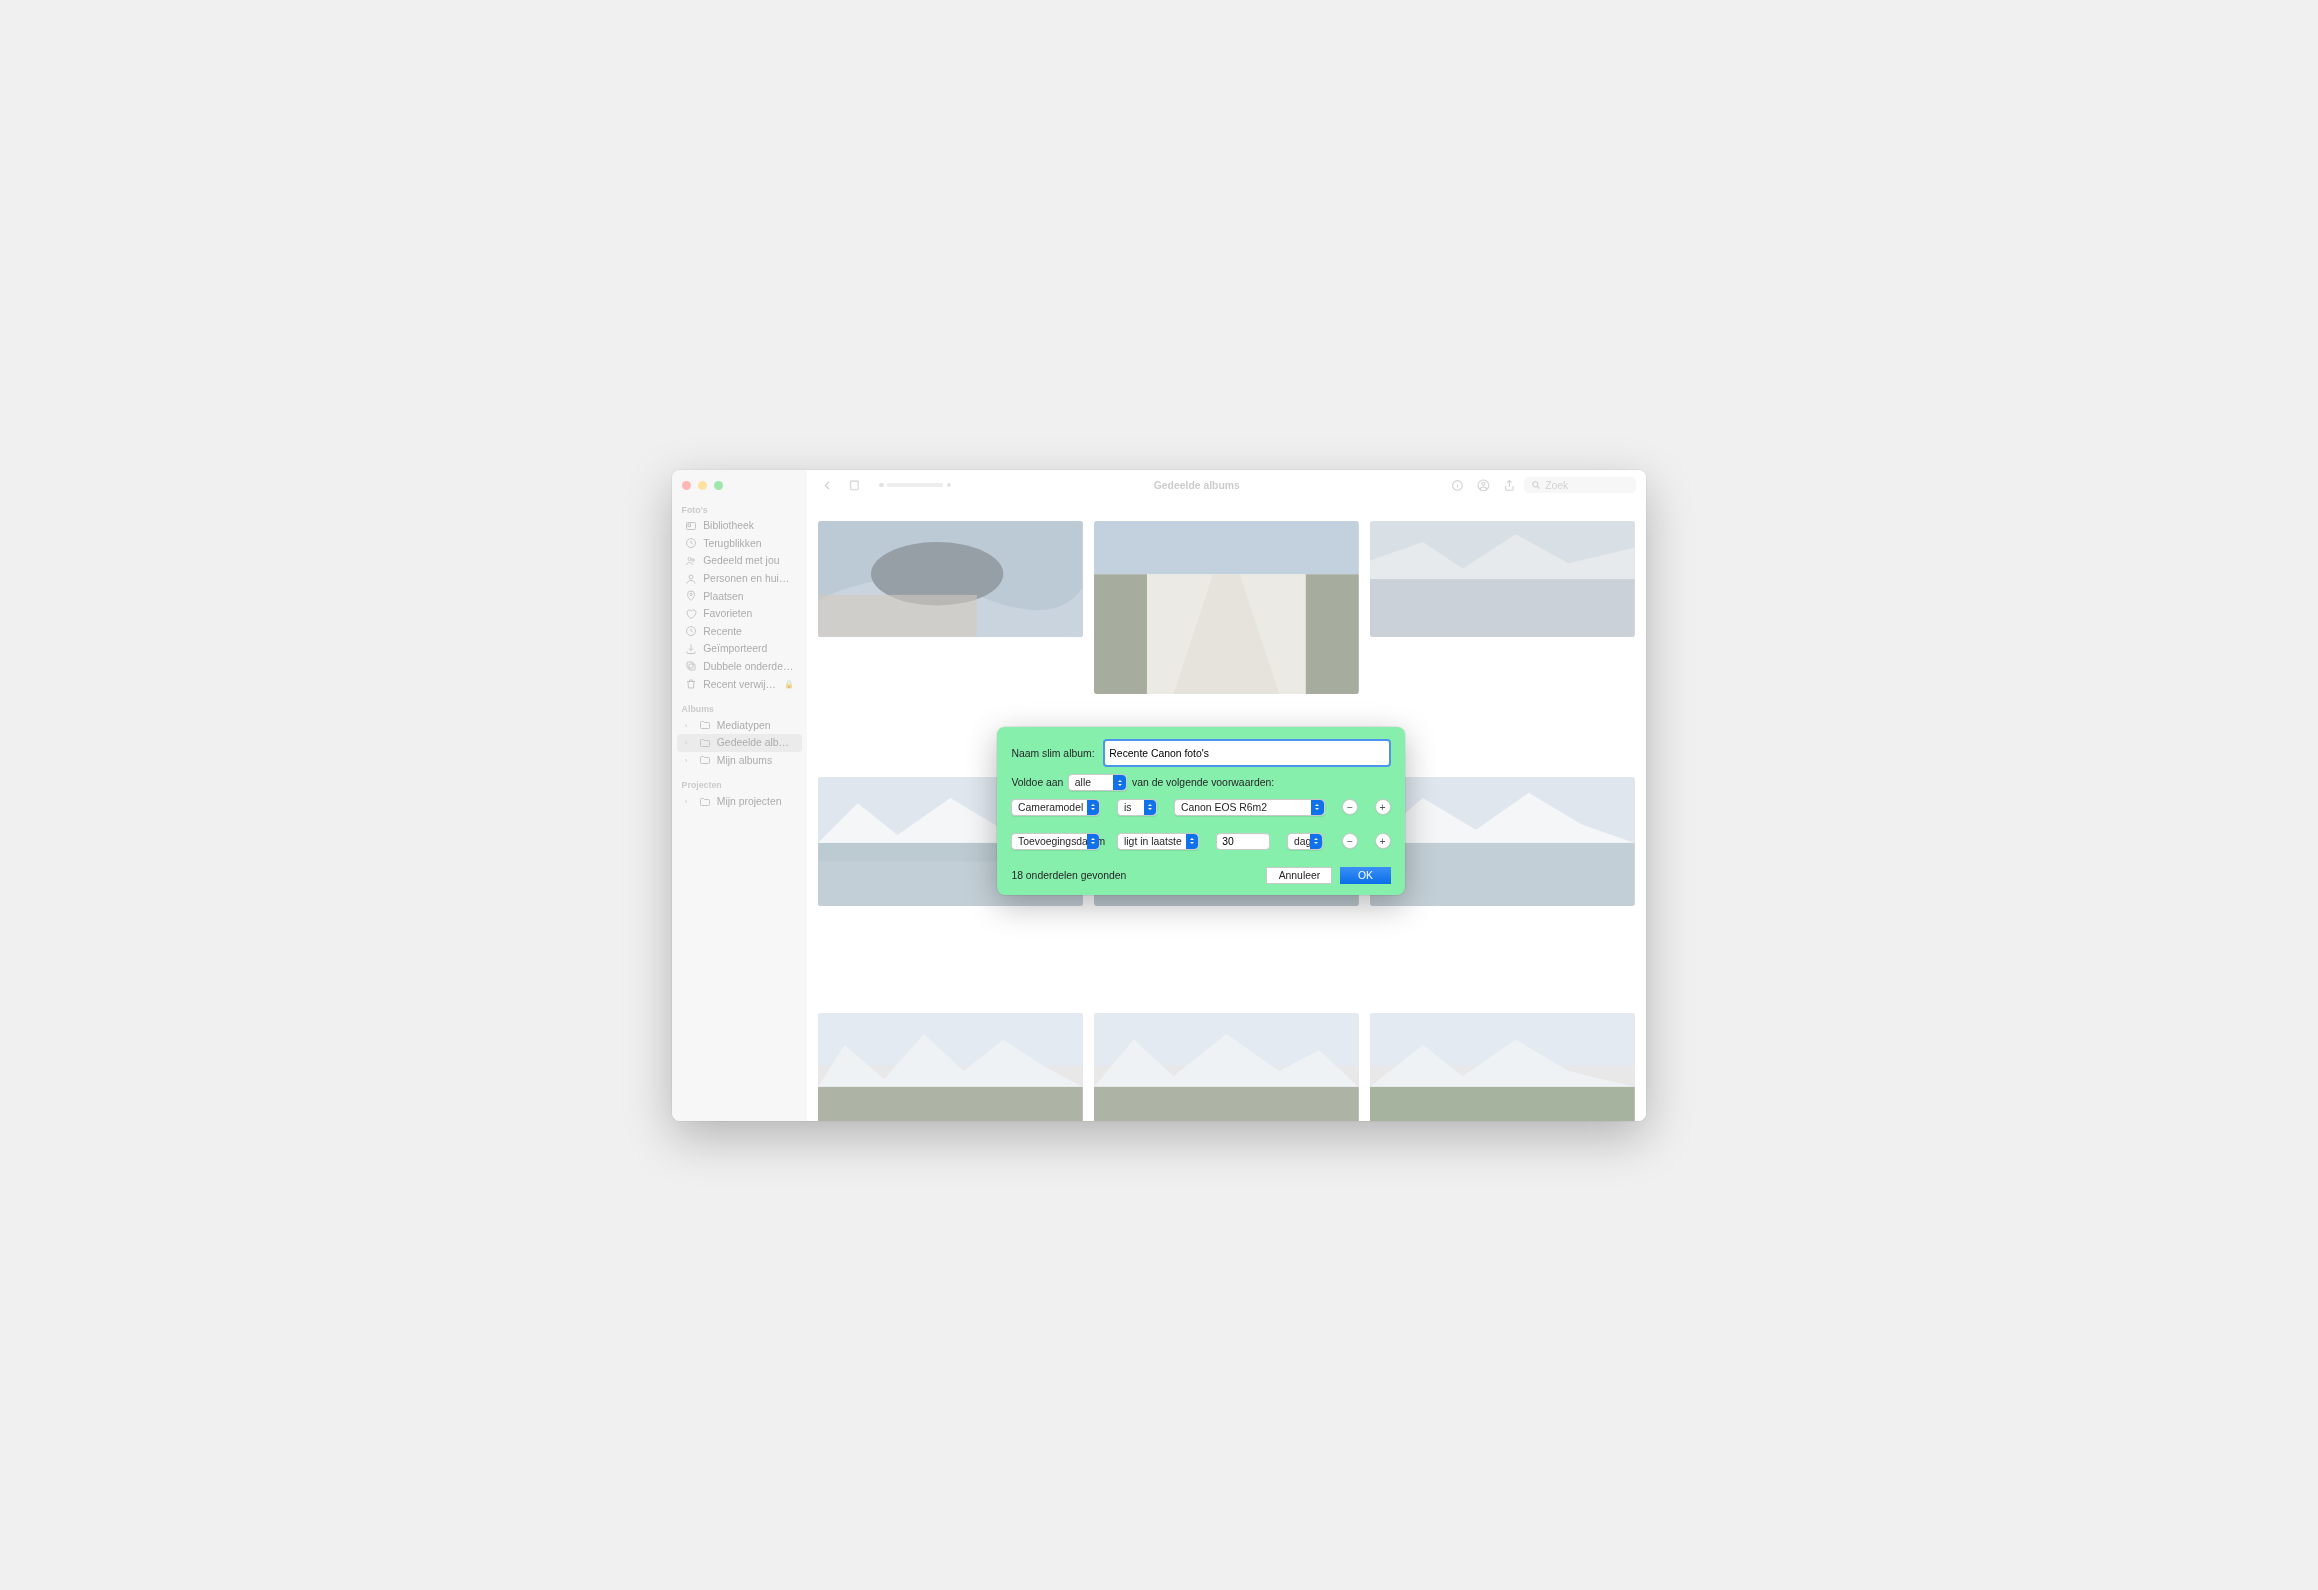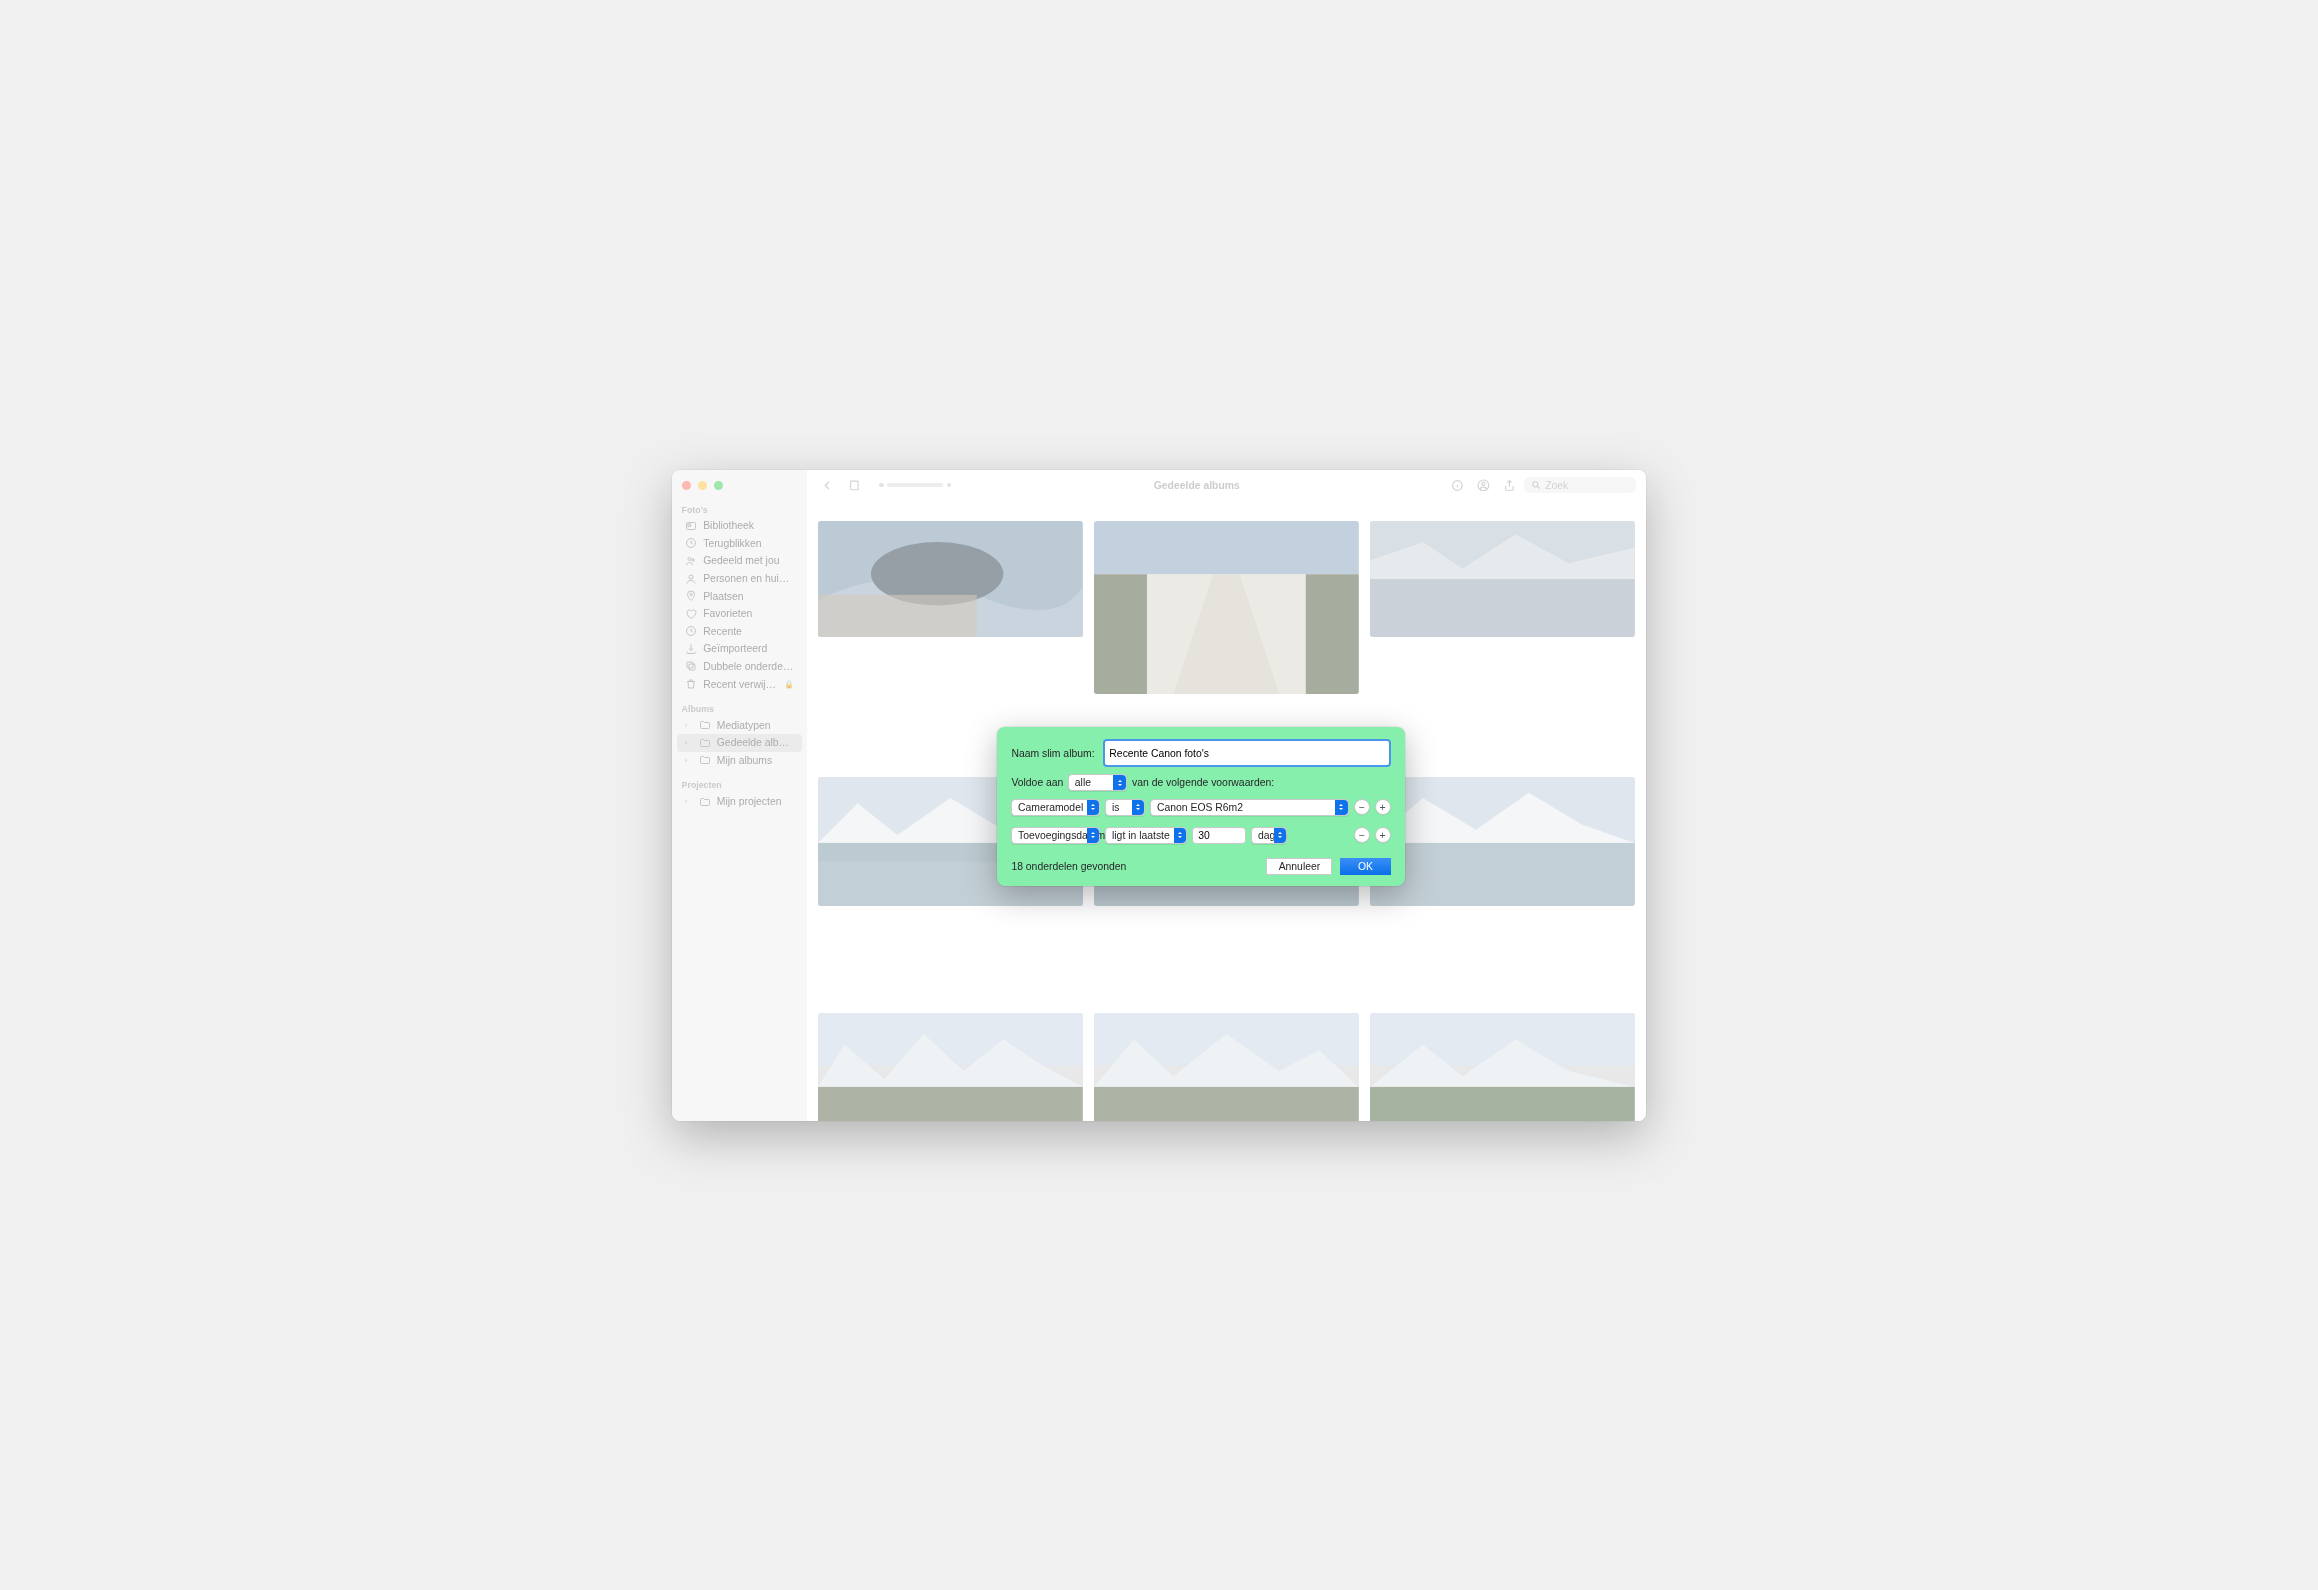--- a/index.html
+++ b/index.html
@@ -76,21 +76,21 @@
   position: absolute; right: 0; top: 0; bottom: 0; width: 12.8px; background: #1072eb;
   border-radius: 0 4px 4px 0; display: flex; flex-direction: column; align-items: center; justify-content: center;
 }
 .dlg-select .caret::before, .dlg-select .caret::after {
   content: ''; border: 2.4px solid transparent;
 }
 .dlg-select .caret::before { border-bottom-color: #fff; margin-bottom: 0.8px; }
 .dlg-select .caret::after { border-top-color: #fff; margin-top: 0.8px; }
 .dlg-numinput { width: 54px; height: 17px; border: 0.4px solid #c9c9cc; border-radius: 4px; padding: 0 4.8px; font-size: 10.4px; background: #fff; outline: none; box-shadow: inset 0 0.8px 0.8px rgba(0,0,0,0.05); }
 .round-btn { width: 16px; height: 16px; border-radius: 50%; background: #fff; border: 0.4px solid #c9c9cc; display: flex; align-items: center; justify-content: center; color: #555; font-size: 10.4px; box-shadow: 0 0.4px 0.8px rgba(0,0,0,0.1); cursor: default; }
-.dlg-cond-row { display: flex; align-items: center; gap: 5px; margin-bottom: 11px; }
+.dlg-cond-row { display: flex; align-items: center; gap: 17px; margin-bottom: 17px; }
 .dlg-cond-row .dlg-select:first-child { width: 94px; }
 .dlg-cond-row .push { margin-left: auto; }
 .dlg-footer { display: flex; align-items: center; margin-top: 14.4px; }
 .dlg-found { font-size: 10.4px; color: #262628; }
 .dlg-footer .spacer { flex: 1; }
 .btn { height: 17px; border-radius: 0; padding: 0 11.2px; font-size: 10.4px; border: 0.4px solid #c9c9cc; background: #fff; box-shadow: 0 0.4px 0.8px rgba(0,0,0,0.1); cursor: default; display: flex; align-items: center; }
 .btn.primary { background: linear-gradient(#3b8ff7, #0a6fe8); color: #fff; border: none; padding: 0 17.6px; margin-left: 8px; }
 
 .icon svg { width: 12px; height: 12px; }
 </style>

